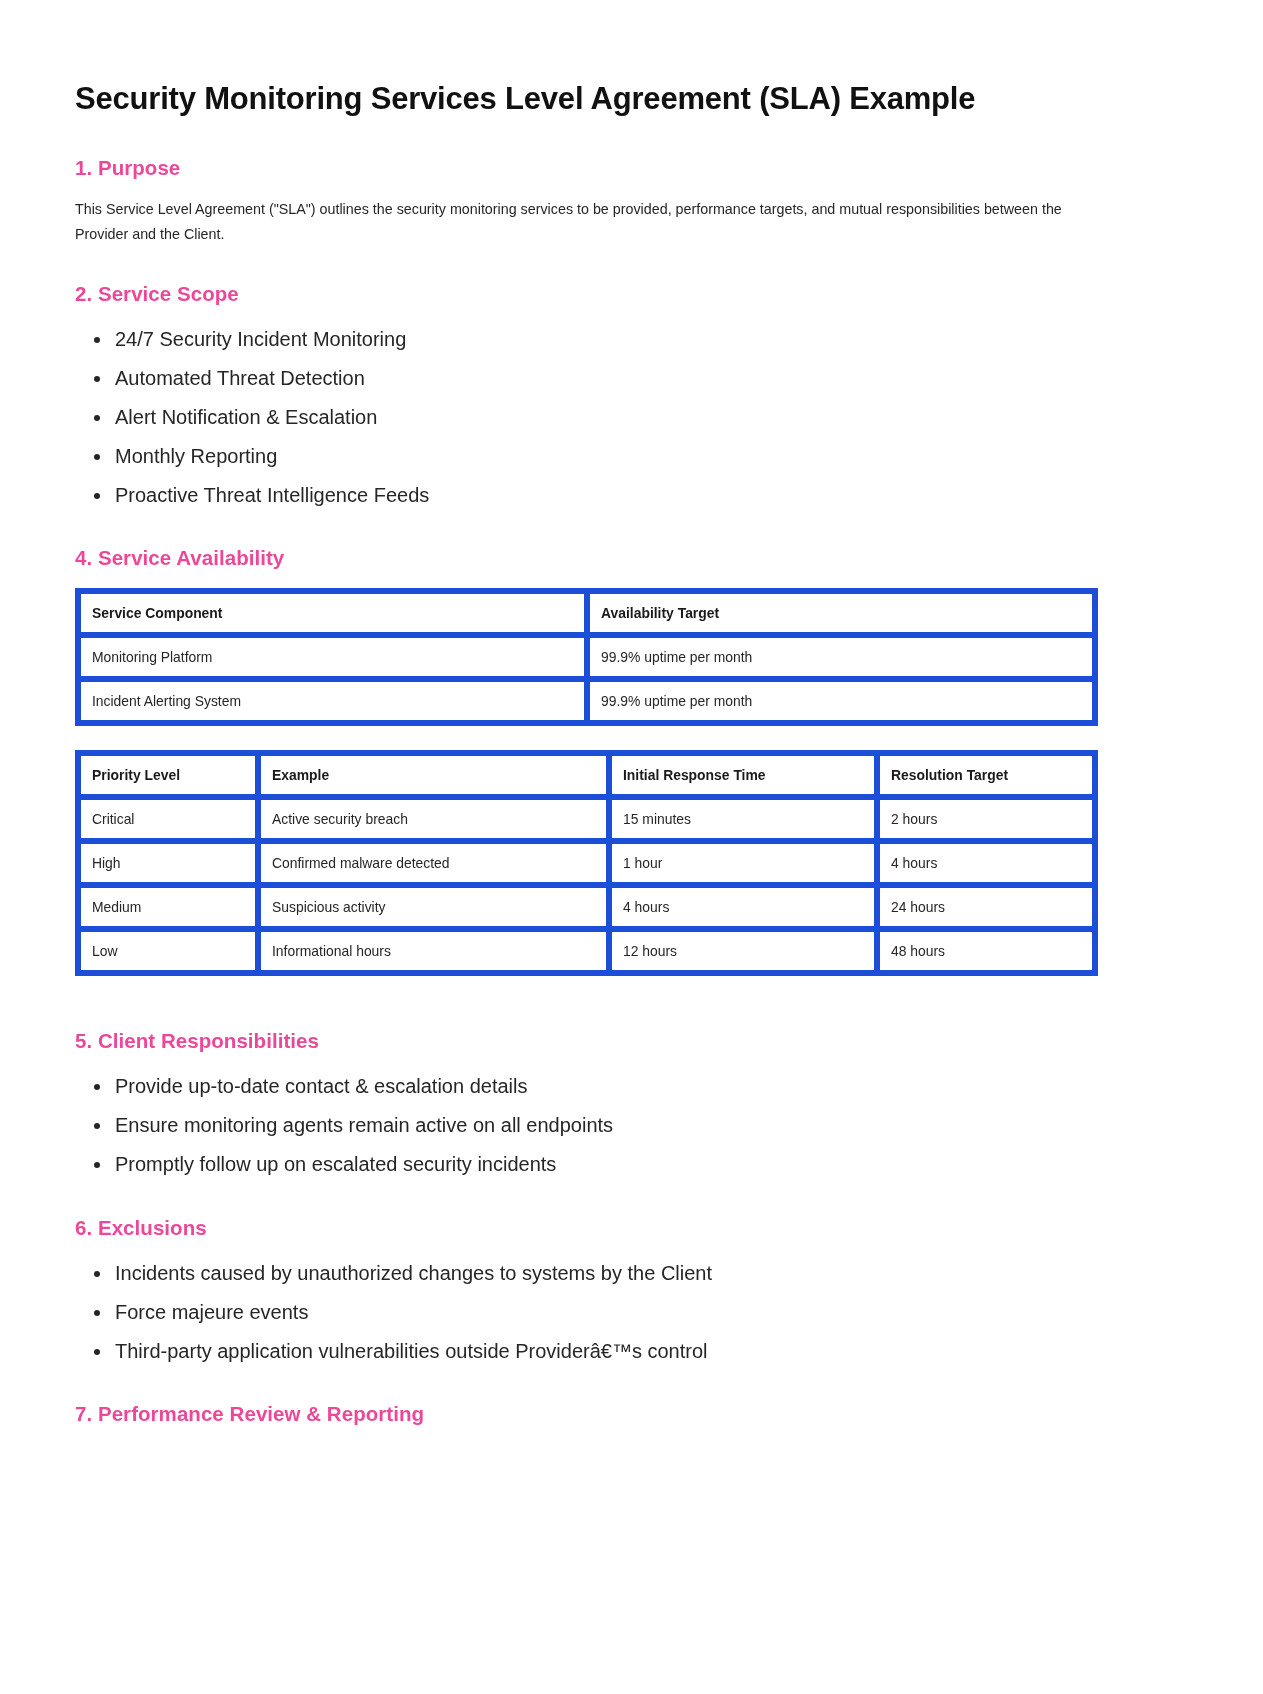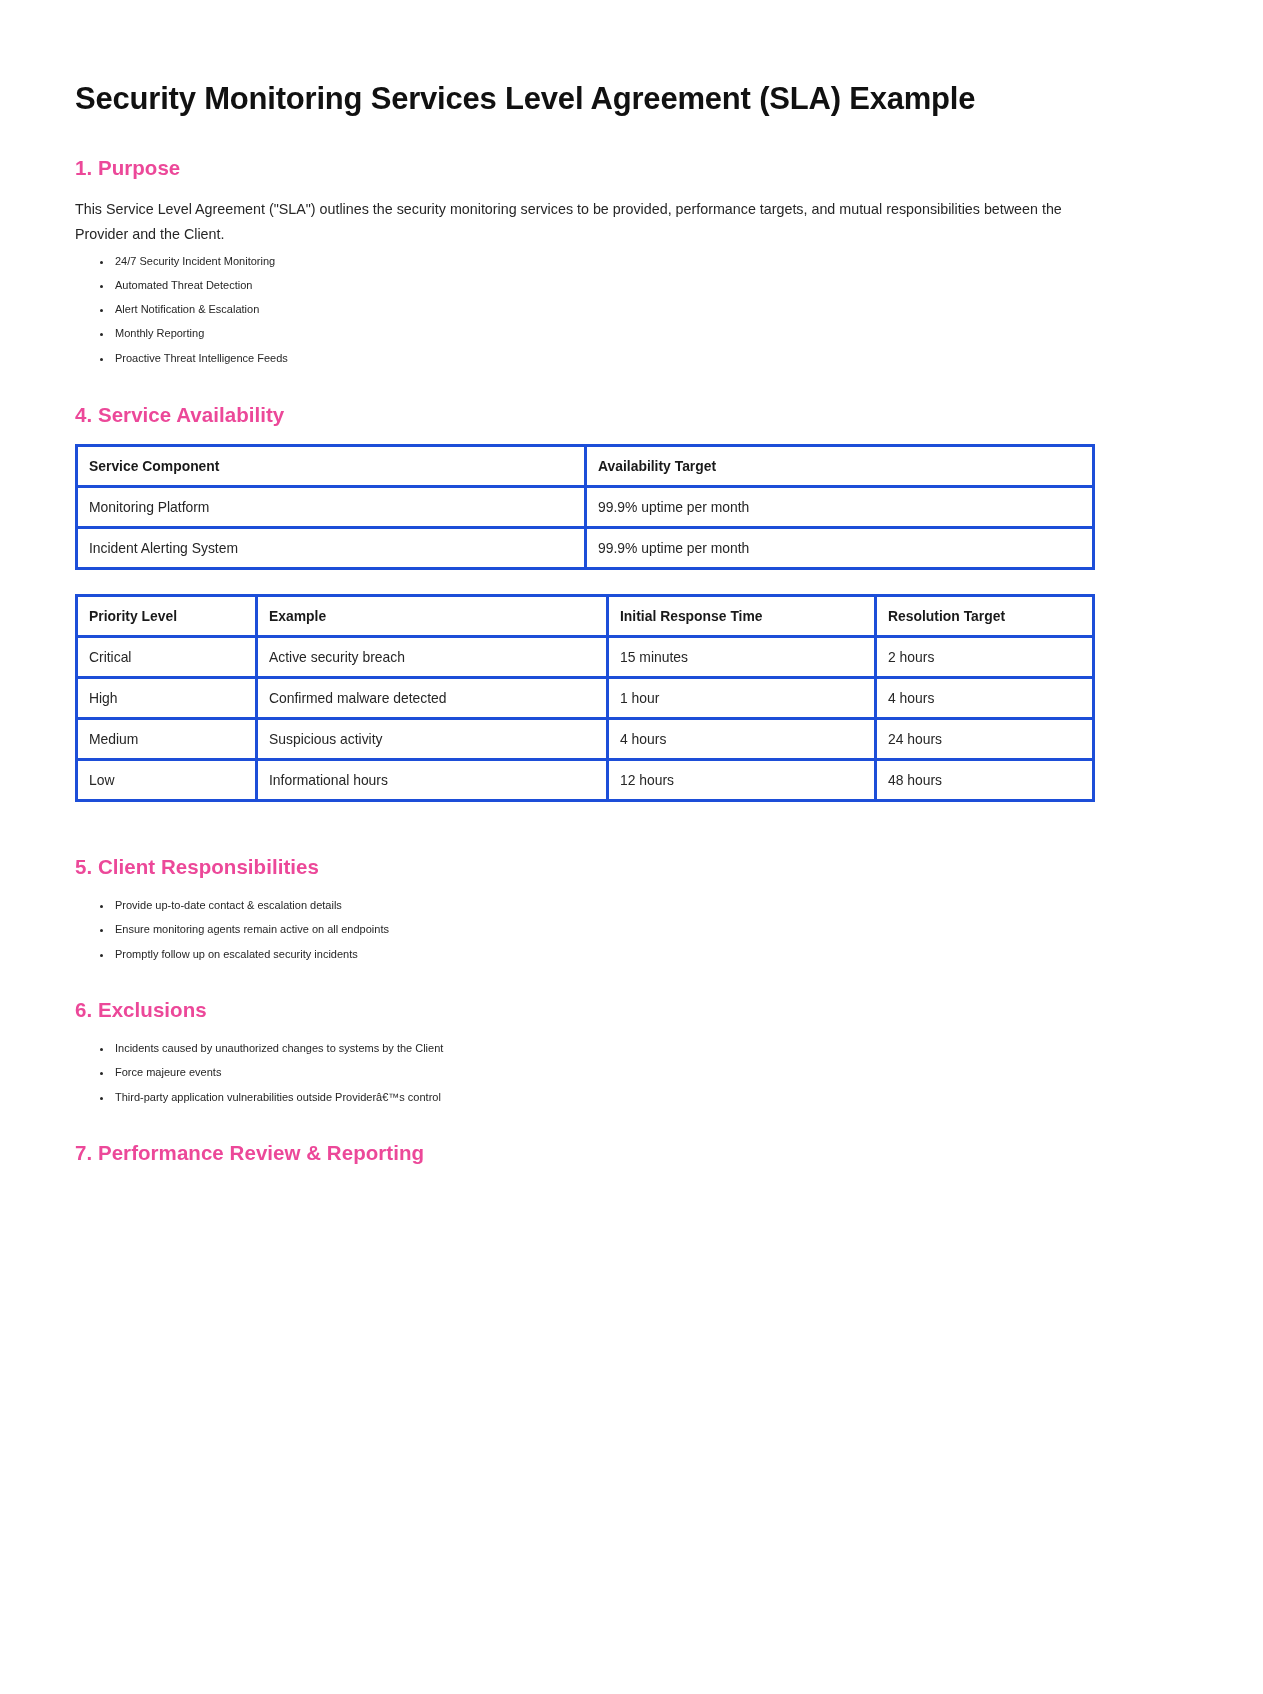--- a/index.html
+++ b/index.html
@@ -46,35 +46,35 @@
     color: #262626;
     margin: 0 0 6px 0;
     max-width: 1020px;
   }
   ul.bullets {
     margin: 4px 0 6px 0;
     padding-left: 38px;
     list-style-type: disc;
   }
   ul.bullets li {
-    font-size: 11px;
+    font-size: 20px;
     line-height: 1.62;
     color: #262626;
     margin: 0 0 6.5px 0;
     padding-left: 2px;
   }
   table.data-table {
     border-collapse: collapse;
     width: 1017px;
     margin: 6px 0 4px 0;
     table-layout: fixed;
   }
   table.data-table th,
   table.data-table td {
-    border: 3px solid #1d4ed8;
+    border: 6px solid #1d4ed8;
     text-align: left;
     vertical-align: middle;
     font-size: 13.9px;
     color: #262626;
     padding: 11px 11px 11px 11px;
     height: 34px;
     box-sizing: border-box;
     overflow: hidden;
     white-space: nowrap;
   }
@@ -98,20 +98,21 @@
 <div class="page">
 
   <h1 class="doc-title">Security Monitoring Services Level Agreement (SLA) Example</h1>
 
   <section class="section">
     <h2 class="section-heading first">1. Purpose</h2>
     <p class="para">This Service Level Agreement ("SLA") outlines the security monitoring services to be provided, performance targets, and mutual responsibilities between the Provider and the Client.</p>
   </section>
 
   <section class="section">
+    <h2 class="section-heading">2. Service Scope</h2>
     <ul class="bullets">
       <li>24/7 Security Incident Monitoring</li>
       <li>Automated Threat Detection</li>
       <li>Alert Notification &amp; Escalation</li>
       <li>Monthly Reporting</li>
       <li>Proactive Threat Intelligence Feeds</li>
     </ul>
   </section>
 
   <section class="section">

